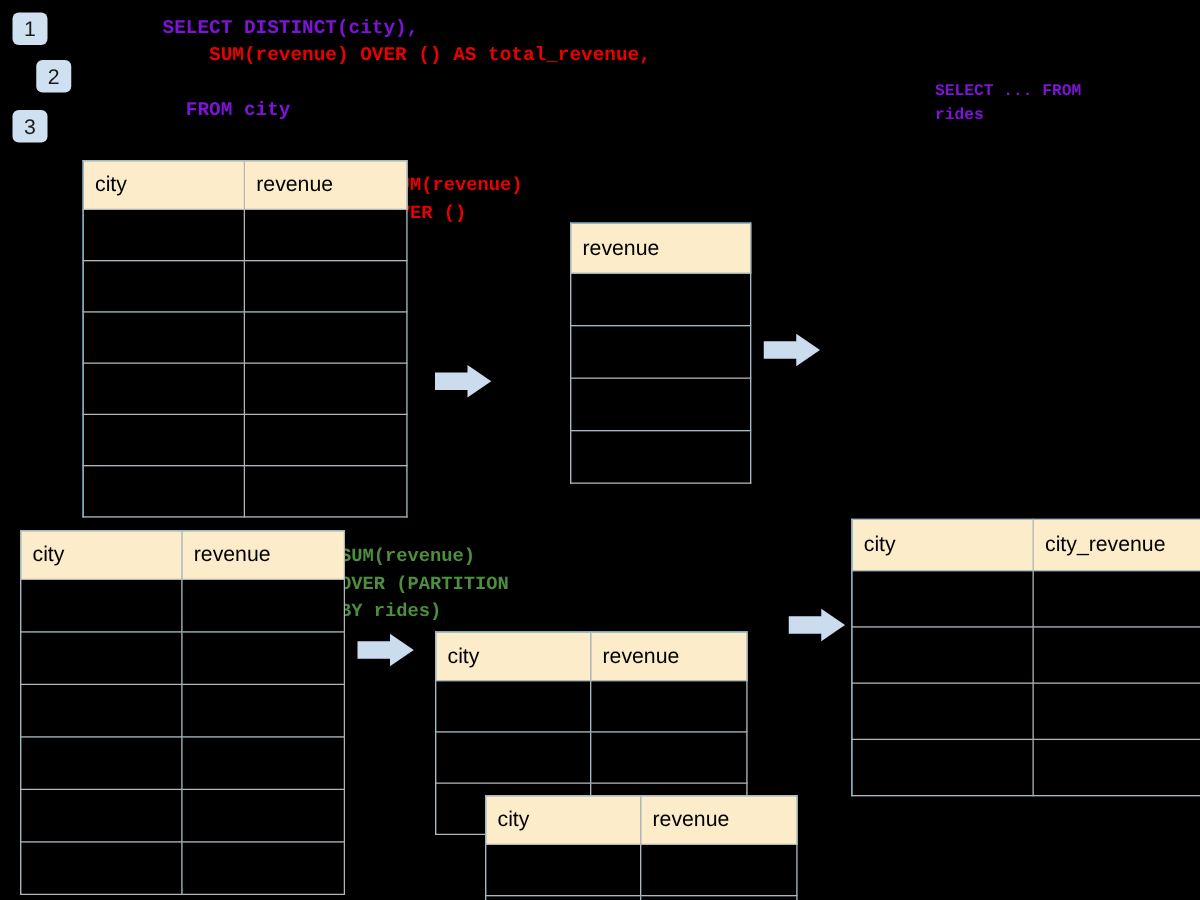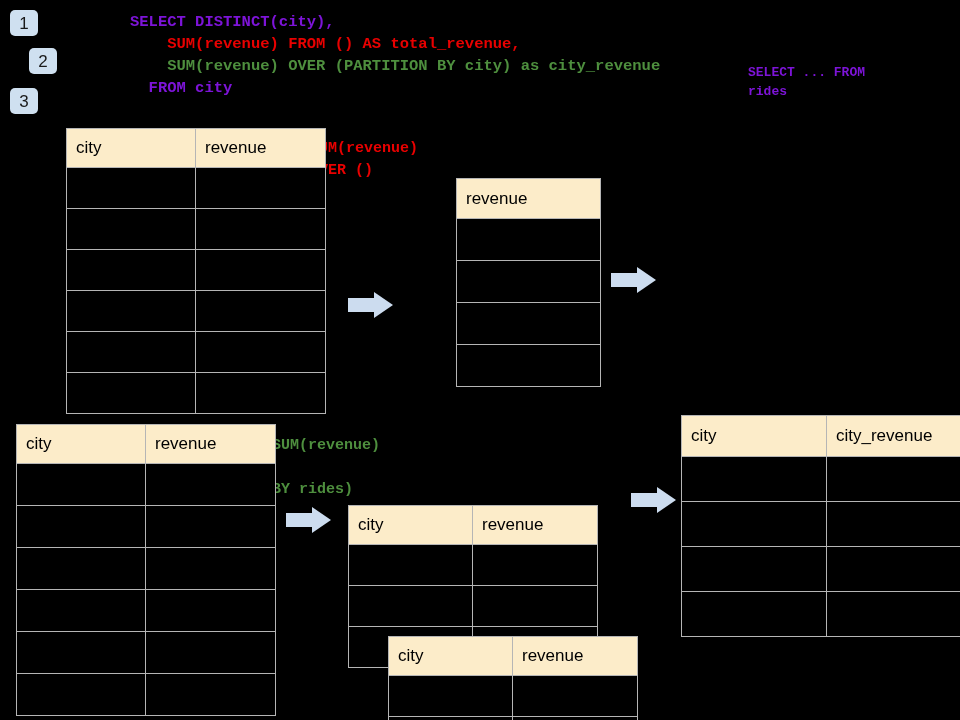--- a/index.html
+++ b/index.html
@@ -126,31 +126,31 @@
     <span>1</span>
   </div>
   <div class="badge" style="left:29px; top:48px;">
     <span>2</span>
   </div>
   <div class="badge" style="left:10px; top:88px;">
     <span>3</span>
   </div>
 
   <div class="code code-purple" style="left:84px; top:12px;">SELECT DISTINCT(city),</div>
-  <div class="code code-red" style="left:84px; top:34px;">    SUM(revenue) FROM () AS total_revenue,</div>
-  <div class="code code-green" style="left:84px; top:56px;">    SUM(revenue) OVER (PARTITION BY city) as city_revenue</div>
+  <div class="code code-red" style="left:84px; top:34px;">    SUM(revenue) OVER () AS total_revenue,</div>
   <div class="code code-purple" style="left:84px; top:78px;">  FROM city</div>
 
   <div class="side-note" style="left:748px; top:38px;">SELECT ... FROM</div>
   <div class="side-note" style="left:748px; top:57px;font-family:Liberation Mono, monospace;">rides</div>
 
   <div class="annot annot-red" style="left:310px; top:138px;">SUM(revenue)</div>
   <div class="annot annot-red" style="left:310px; top:160px;">OVER ()</div>
 
   <div class="annot annot-green" style="left:272px; top:435px;">SUM(revenue)</div>
+  <div class="annot annot-green" style="left:272px; top:457px;">OVER (PARTITION</div>
   <div class="annot annot-green" style="left:272px; top:479px;">BY rides)</div>
 
   <table class="tbl" style="left:66px; top:128px; width:239px;">
     <thead>
       <tr>
         <th style="width:119px; height:38px;">city</th>
         <th style="width:120px; height:38px;">revenue</th>
       </tr>
     </thead>
     <tbody>

